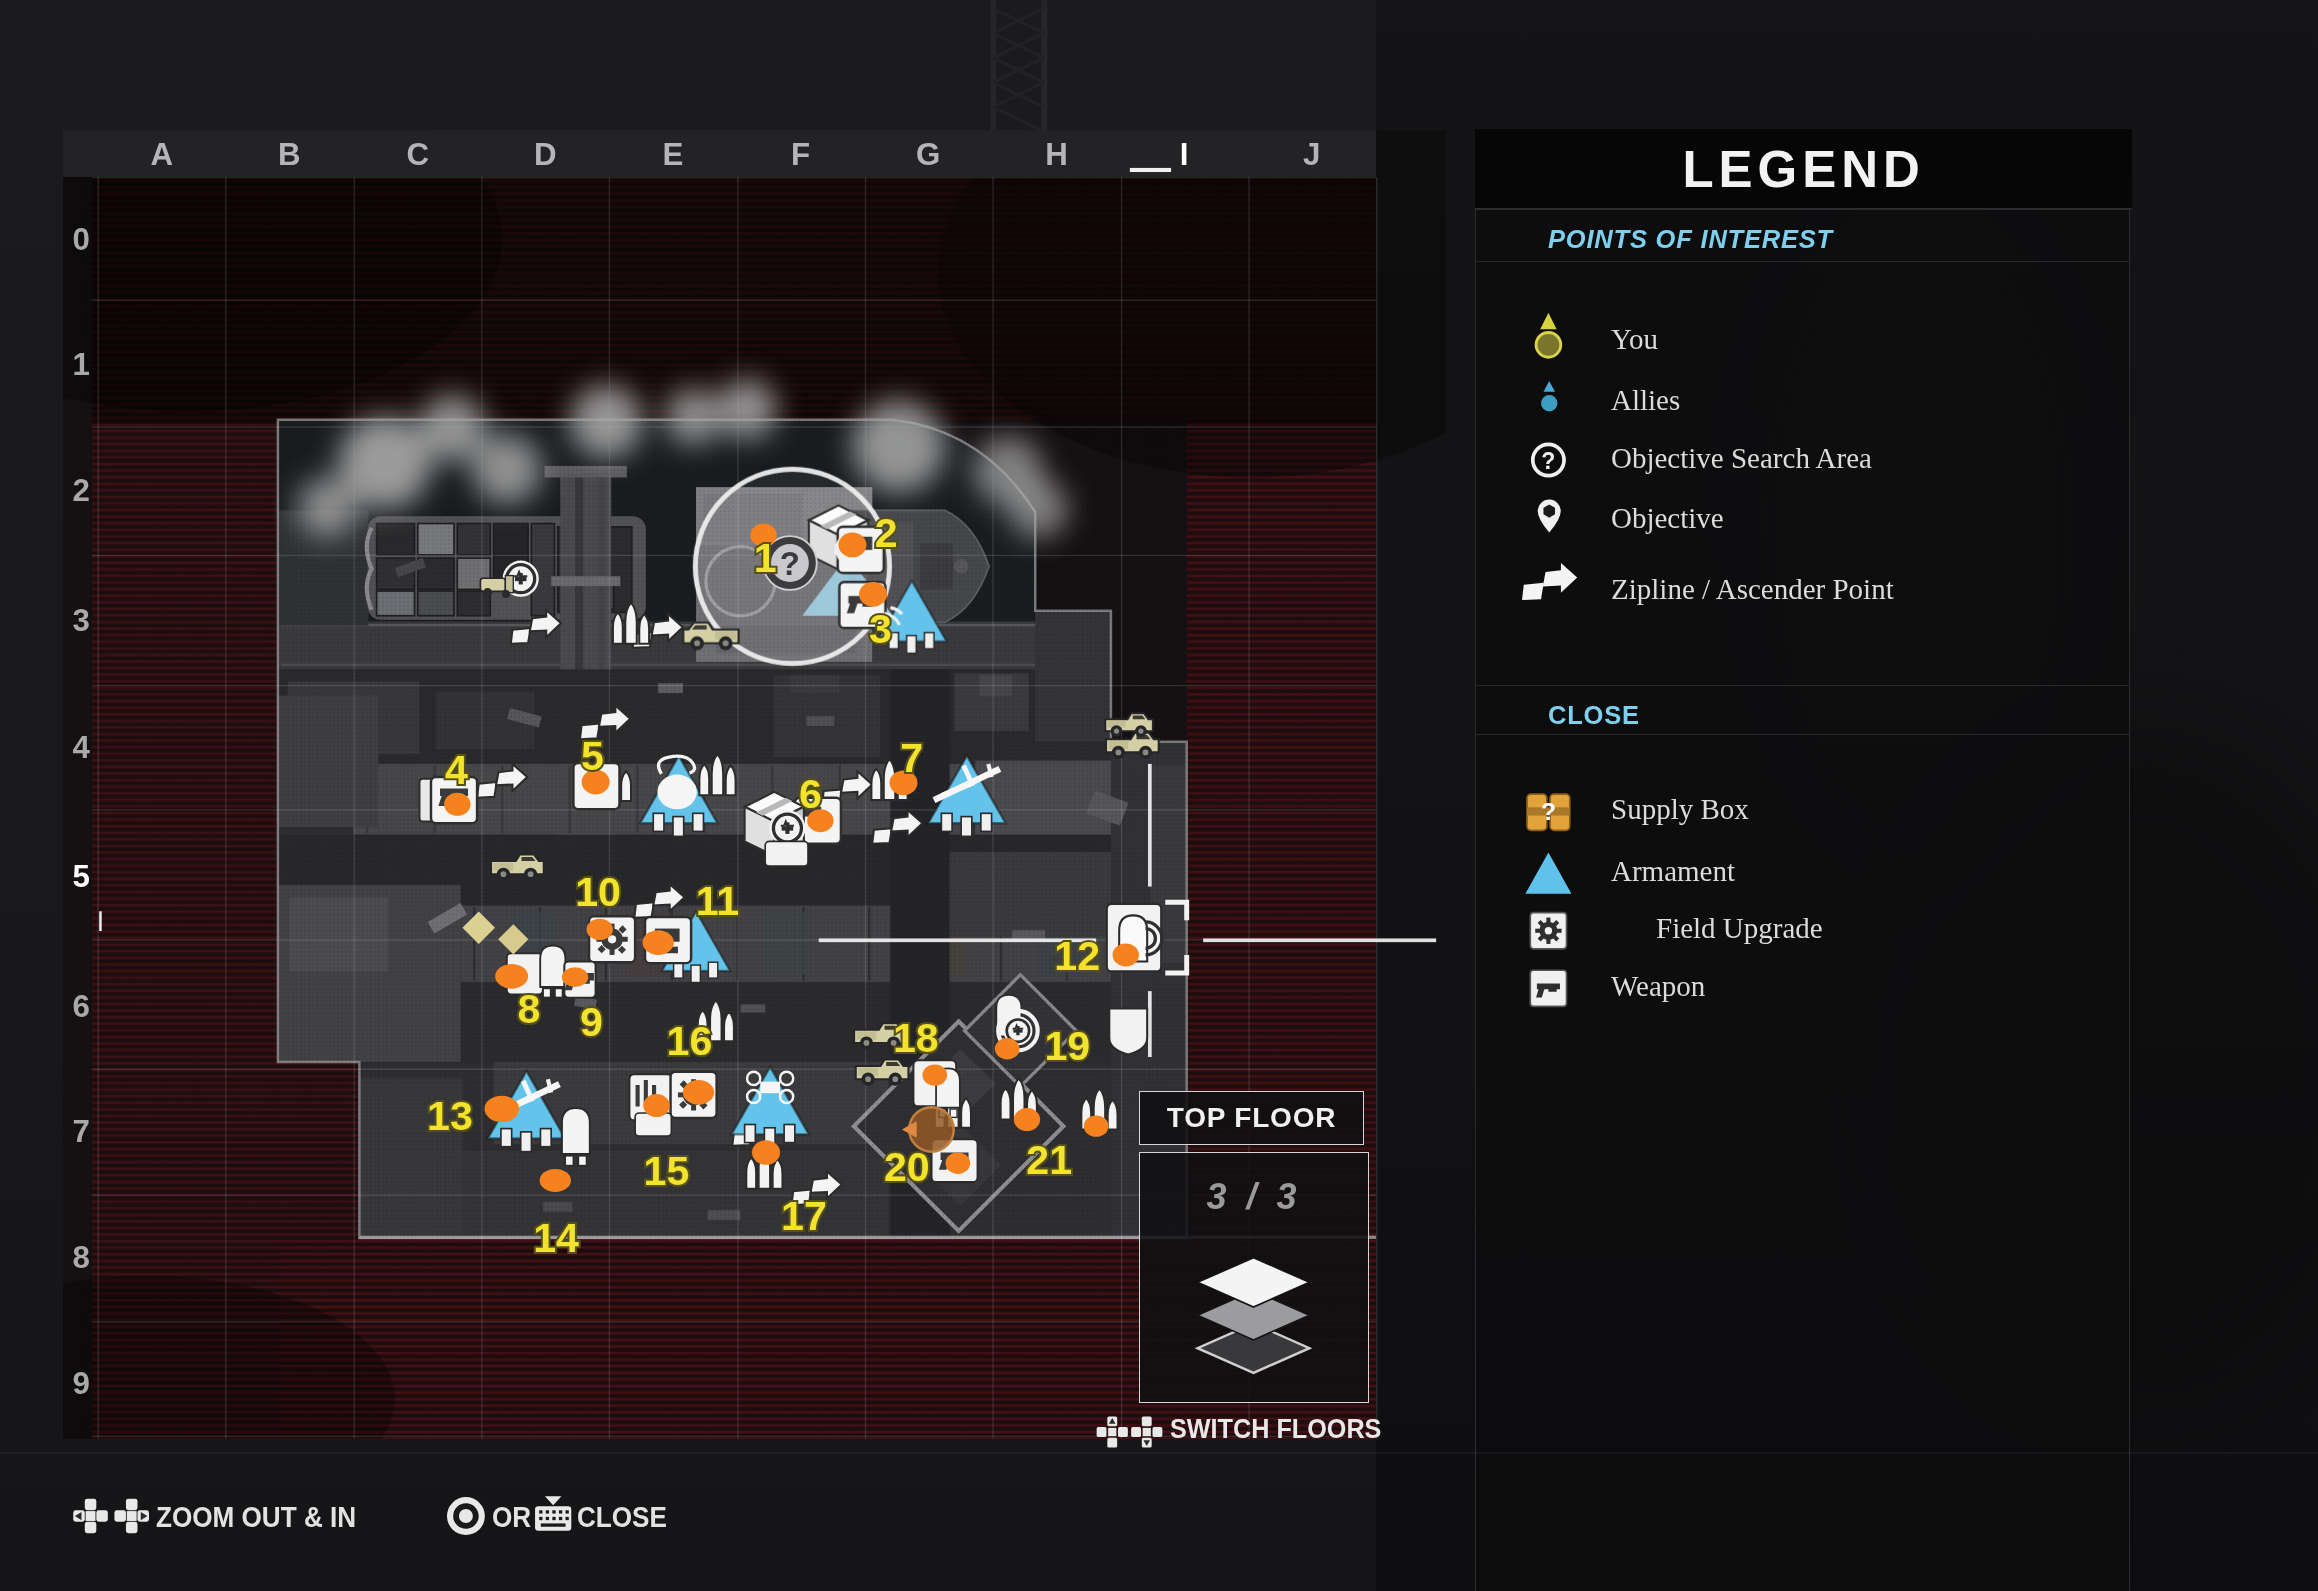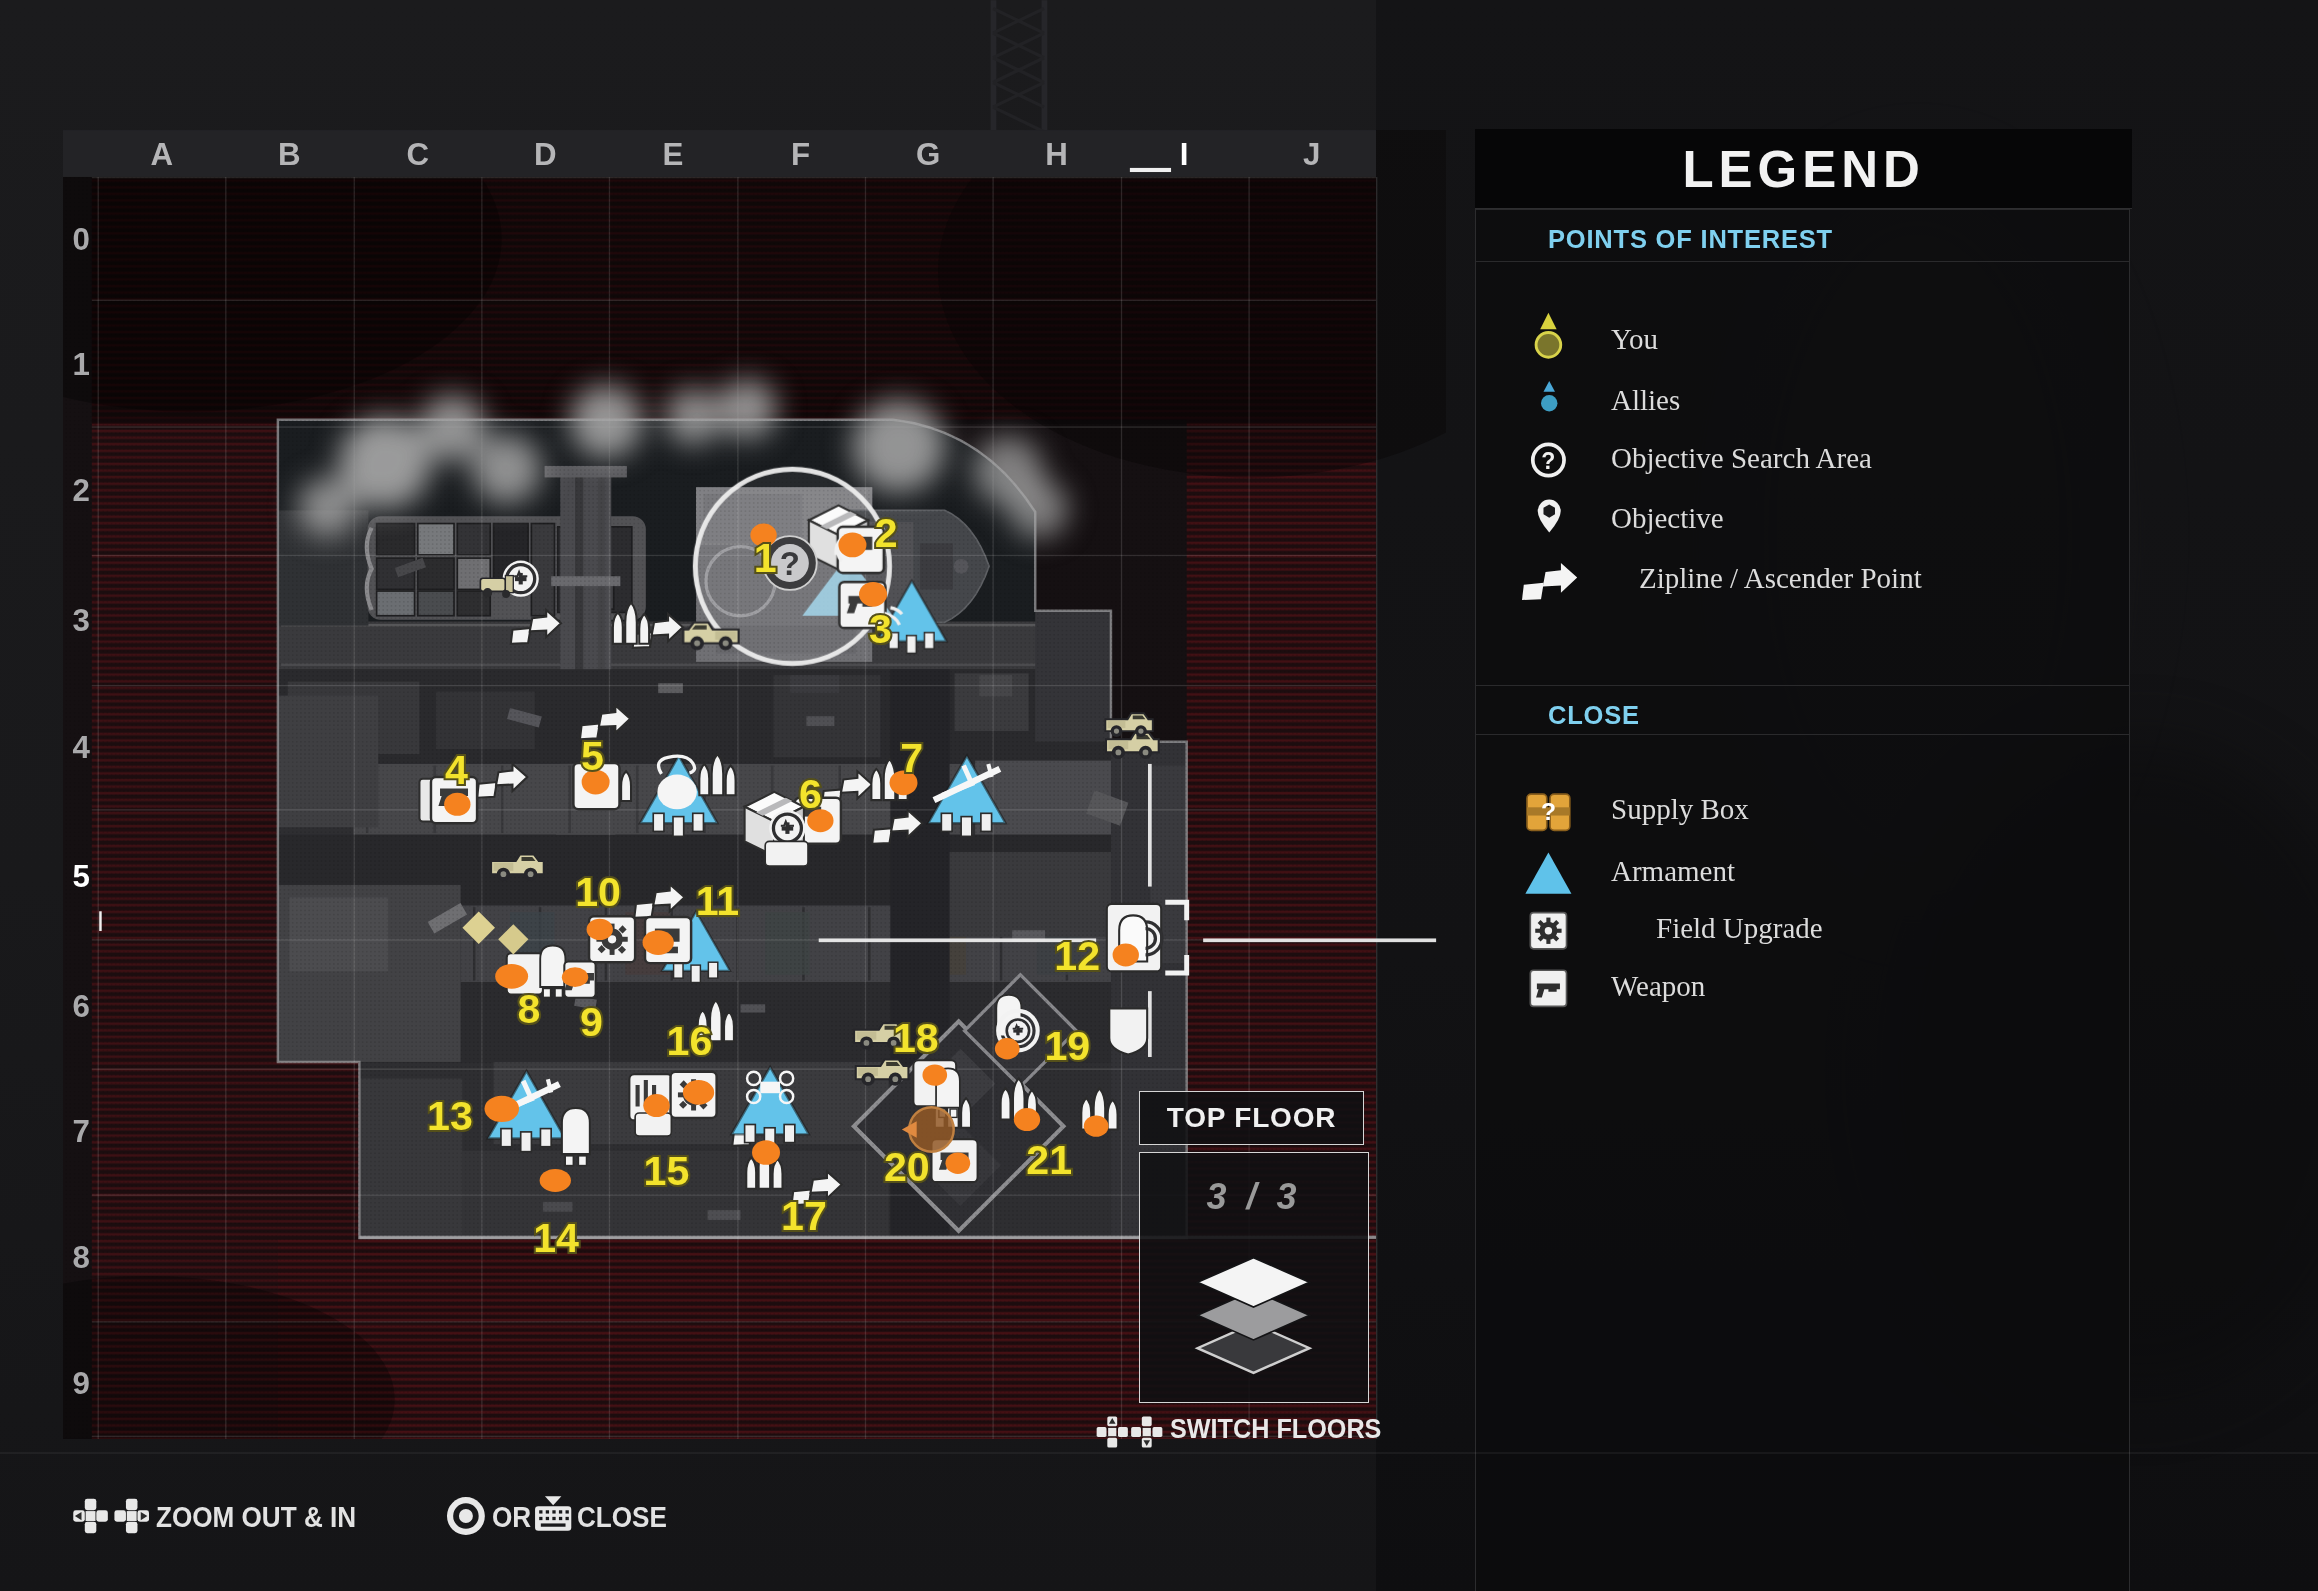--- a/index.html
+++ b/index.html
@@ -475,27 +475,27 @@
 <text x="1113" y="1278" font-size="50" font-weight="bold" fill="#f3e32c" stroke="#55501a" stroke-width="5" paint-order="stroke" text-anchor="middle">18</text>
 <text x="1297" y="1288" font-size="50" font-weight="bold" fill="#f3e32c" stroke="#55501a" stroke-width="5" paint-order="stroke" text-anchor="middle">19</text>
 <text x="1102" y="1435" font-size="50" font-weight="bold" fill="#f3e32c" stroke="#55501a" stroke-width="5" paint-order="stroke" text-anchor="middle">20</text>
 <text x="1275" y="1426" font-size="50" font-weight="bold" fill="#f3e32c" stroke="#55501a" stroke-width="5" paint-order="stroke" text-anchor="middle">21</text>
 </svg>
   <div id="legend" class="abs">
     <div id="legendHead">
         <div class="t">LEGEND</div>
       </div>
     <div class="sep" style="top:79px;"></div>
-    <div class="sect" style="top:95px;">POINTS OF INTEREST</div>
+    <div class="sect" style="top:95px;font-style:italic;">POINTS OF INTEREST</div>
     <div class="sep" style="top:131px;"></div>
     <div class="lrow" style="top:193px;">You</div>
     <div class="lrow" style="top:254px;">Allies</div>
     <div class="lrow" style="top:312px;">Objective Search Area</div>
     <div class="lrow" style="top:372px;">Objective</div>
-    <div class="lrow" style="top:432px;margin-left:28px;">Zipline / Ascender Point</div>
+    <div class="lrow" style="top:443px;">Zipline / Ascender Point</div>
     <div class="sep" style="top:555px;"></div>
     <div class="sect" style="top:571px;">CLOSE</div>
     <div class="sep" style="top:604px;"></div>
     <div class="lrow" style="top:663px;">Supply Box</div>
     <div class="lrow" style="top:725px;">Armament</div>
     <div class="lrow" style="top:782px;margin-left:45px;">Field Upgrade</div>
     <div class="lrow" style="top:840px;">Weapon</div>
 <svg id="legendIcons" style="position:absolute;left:0;top:0" width="655" height="1325" viewBox="0 0 796 1610">
 <polygon points="88,222 78,242 98,242" fill="#d8d23e"></polygon>
 <circle cx="88" cy="261" r="15" fill="#7a752c" stroke="#d8d34a" stroke-width="3.5"></circle>

